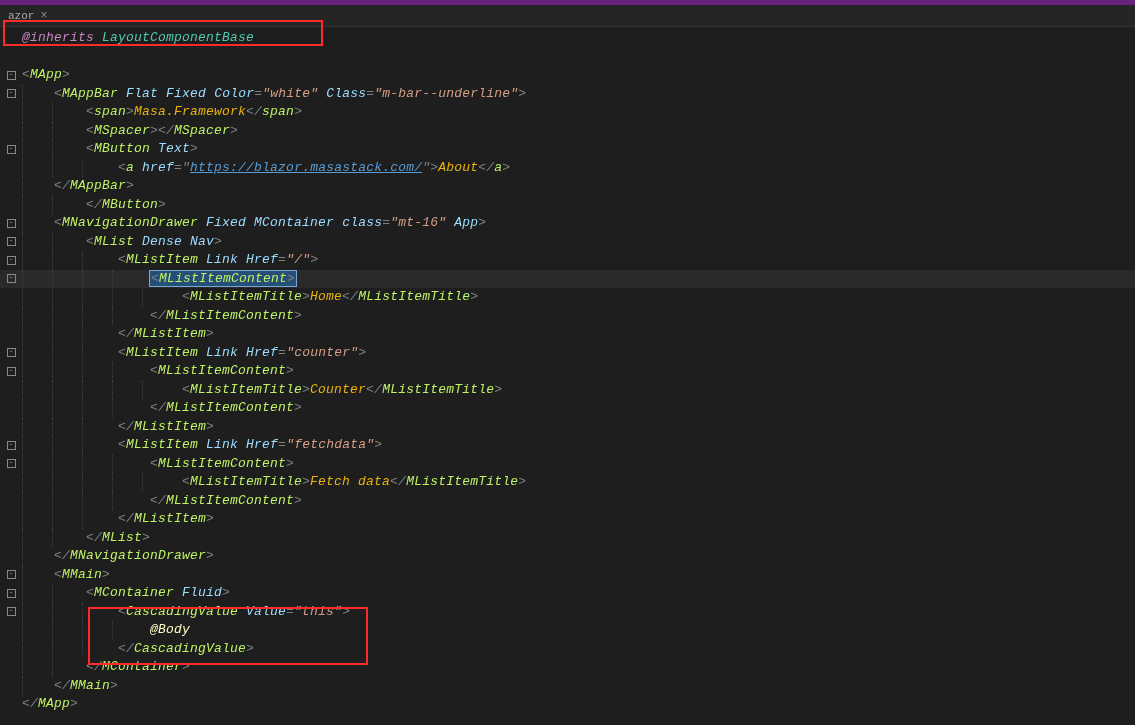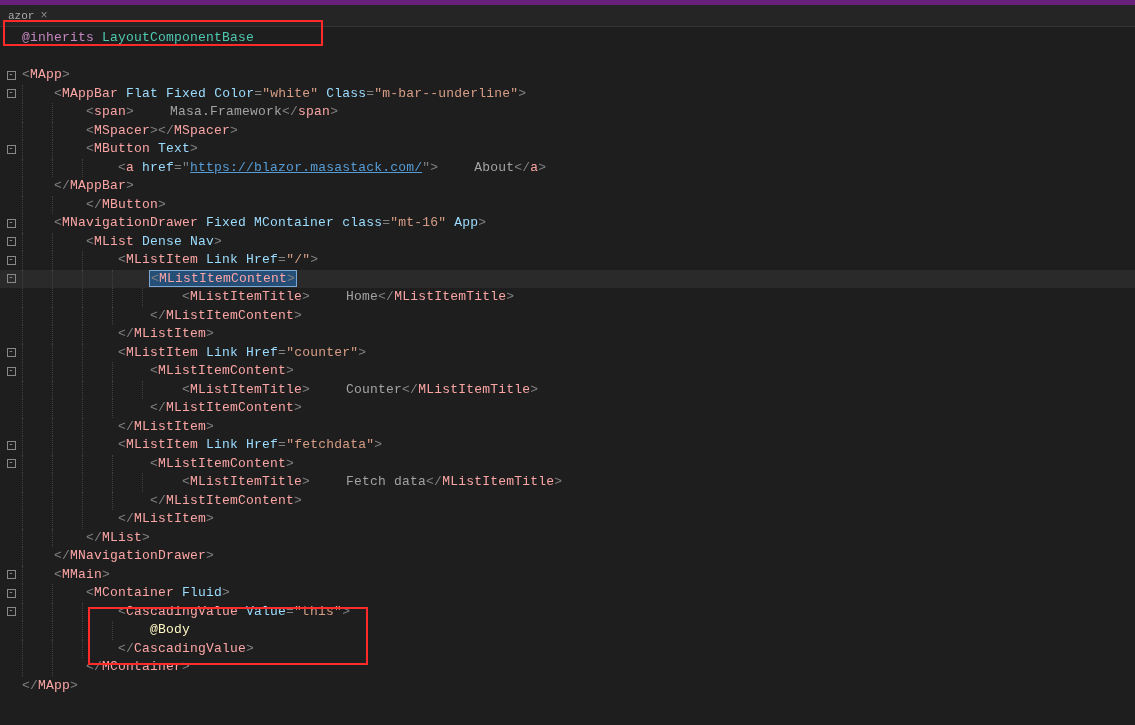--- a/index.html
+++ b/index.html
@@ -33,20 +33,21 @@
     display: flex;
     align-items: center;
     gap: 6px;
   }
   .close-x { color: #888; font-size: 12px; }
   .editor {
     position: relative;
     padding: 2px 0 0 0;
     line-height: 18.5px;
     letter-spacing: 0.2px;
+    font-style: italic;
   }
   .line {
     display: flex;
     align-items: center;
     height: 18.5px;
     white-space: pre;
     position: relative;
   }
   .gutter {
     width: 22px;
@@ -71,25 +72,25 @@
   }
   .code { flex: 1; position: relative; }
   .guide {
     position: absolute;
     top: 0;
     bottom: 0;
     border-left: 1px dotted #404040;
   }
   .c-dir   { color: #c586c0; }
   .c-type  { color: #4ec9b0; }
-  .c-tag   { color: #fca5a5; }
+  .c-tag   { color: #bef264; }
   .c-attr  { color: #9cdcfe; }
   .c-punct { color: #808080; }
   .c-str   { color: #d69d85; }
-  .c-txt   { color: #a3a3a3; margin-left: 36px; }
+  .c-txt   { color: #eab308; }
   .c-link  { color: #569cd6; text-decoration: underline; }
   .c-body  { color: #fef9c3; }
   .hl-line {
     background: #2a2a2a;
   }
   .hl-sel {
     background: #264f78;
     outline: 1px solid #7aa7d4;
     padding: 0 1px;
   }
@@ -274,19 +275,23 @@
   <div class="line">
     <span class="gutter"></span>
     <span class="code"><span class="guide" style="left:0px"></span><span class="guide" style="left:30px"></span><span class="guide" style="left:60px"></span>            <span class="c-punct">&lt;/</span><span class="c-tag">CascadingValue</span><span class="c-punct">&gt;</span></span>
   </div>
 
   <div class="line">
     <span class="gutter"></span>
     <span class="code"><span class="guide" style="left:0px"></span><span class="guide" style="left:30px"></span>        <span class="c-punct">&lt;/</span><span class="c-tag">MContainer</span><span class="c-punct">&gt;</span></span>
   </div>
 
+  <div class="line">
+    <span class="gutter"></span>
+    <span class="code"><span class="guide" style="left:0px"></span>    <span class="c-punct">&lt;/</span><span class="c-tag">MMain</span><span class="c-punct">&gt;</span></span>
+  </div>
 
   <div class="line">
     <span class="gutter"></span>
     <span class="code"><span class="c-punct">&lt;/</span><span class="c-tag">MApp</span><span class="c-punct">&gt;</span></span>
   </div>
 
 </div>
 
 </body></html>

